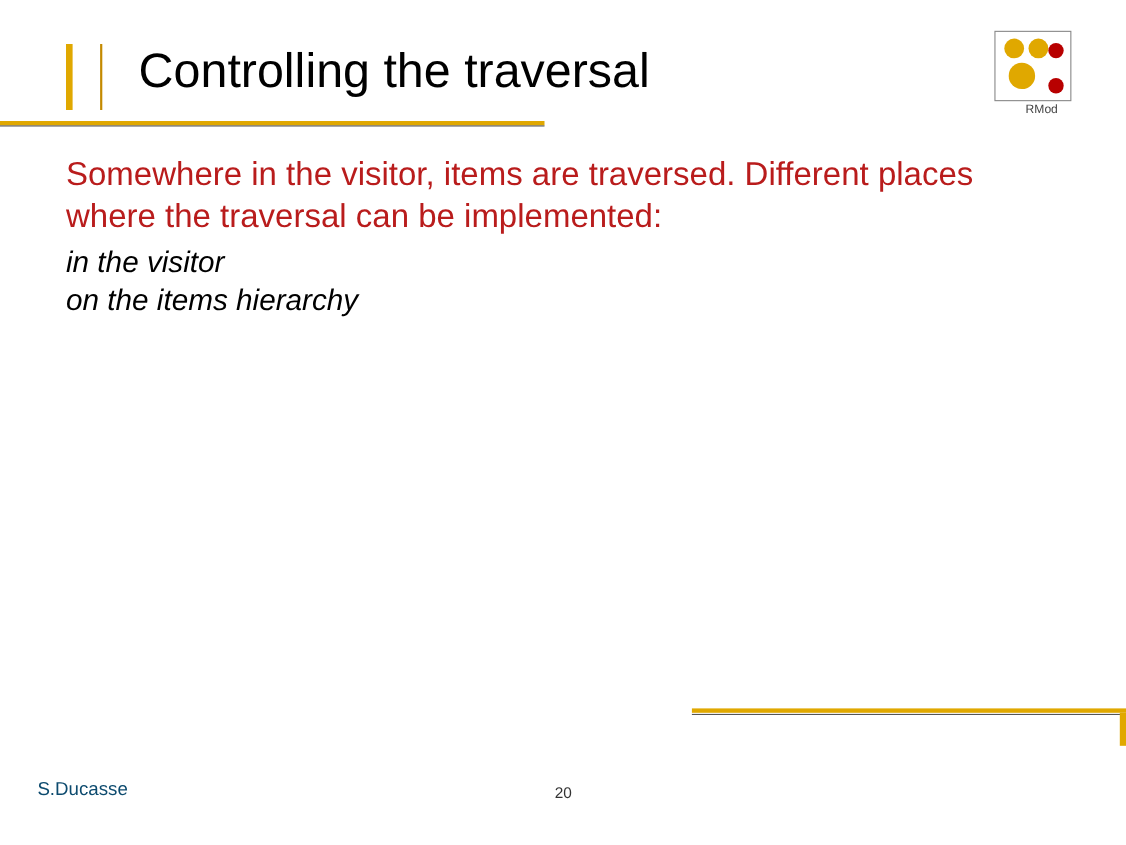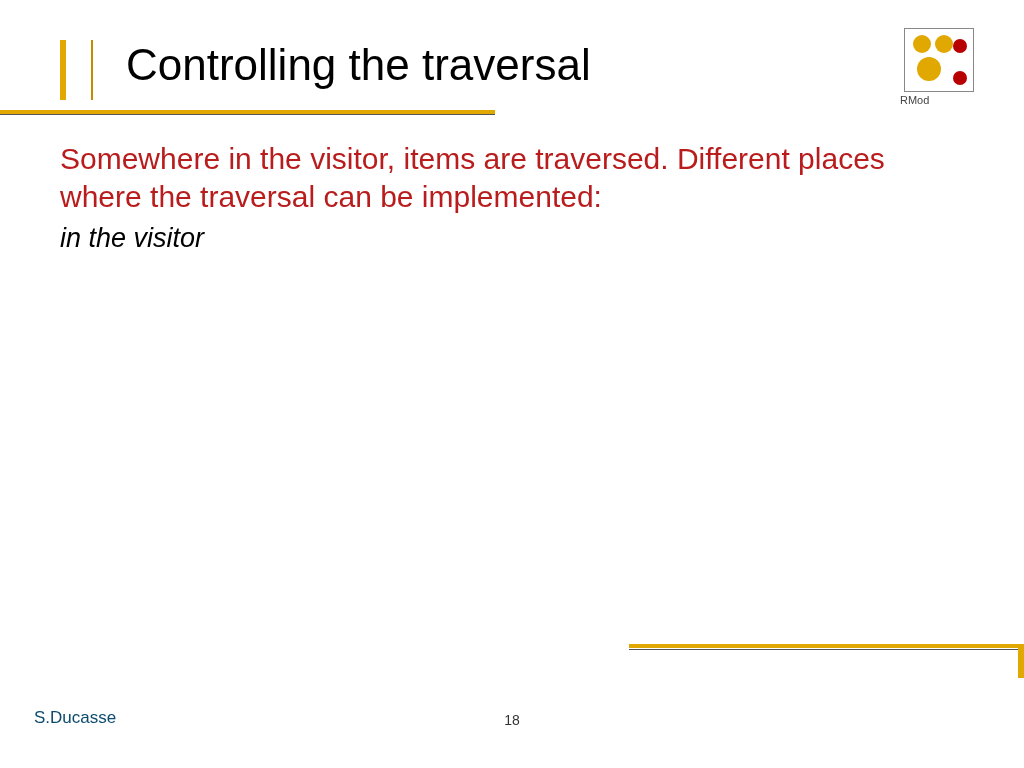--- a/index.html
+++ b/index.html
@@ -73,20 +73,21 @@
     }
     .logo-dot { position: absolute; border-radius: 50%; }
     .d1 { width: 18px; height: 18px; background: #e0a800; top: 6px; left: 8px; }
     .d2 { width: 18px; height: 18px; background: #e0a800; top: 6px; left: 30px; }
     .d3 { width: 24px; height: 24px; background: #e0a800; top: 28px; left: 12px; }
     .d4 { width: 14px; height: 14px; background: #b80000; top: 10px; right: 6px; }
     .d5 { width: 14px; height: 14px; background: #b80000; bottom: 6px; right: 6px; }
     .logo-label {
       font-size: 11px;
       color: #444;
+      text-align: center;
       margin-top: 2px;
       margin-left: -4px;
     }
     .content {
       position: absolute;
       top: 140px;
       left: 60px;
       right: 60px;
     }
     .para {
@@ -167,24 +168,25 @@
       <div class="logo-dot d3"></div>
       <div class="logo-dot d4"></div>
       <div class="logo-dot d5"></div>
     </div>
     <div class="logo-label">RMod</div>
   </div>
 
   <div class="content">
     <p class="para">Somewhere in the visitor, items are traversed. Different places where the traversal can be implemented:</p>
     <p class="sub">in the visitor</p>
+    <p class="sub">on the items hierarchy</p>
   </div>
 
   <div class="footer-rule">
     <div class="footer-line"></div>
     <div class="footer-line-thin"></div>
     <div class="footer-tick"></div>
   </div>
 
   <div class="author">S.Ducasse</div>
-  <div class="page-number">18</div>
+  <div class="page-number">20</div>
 
 </div>
 
 </body></html>

